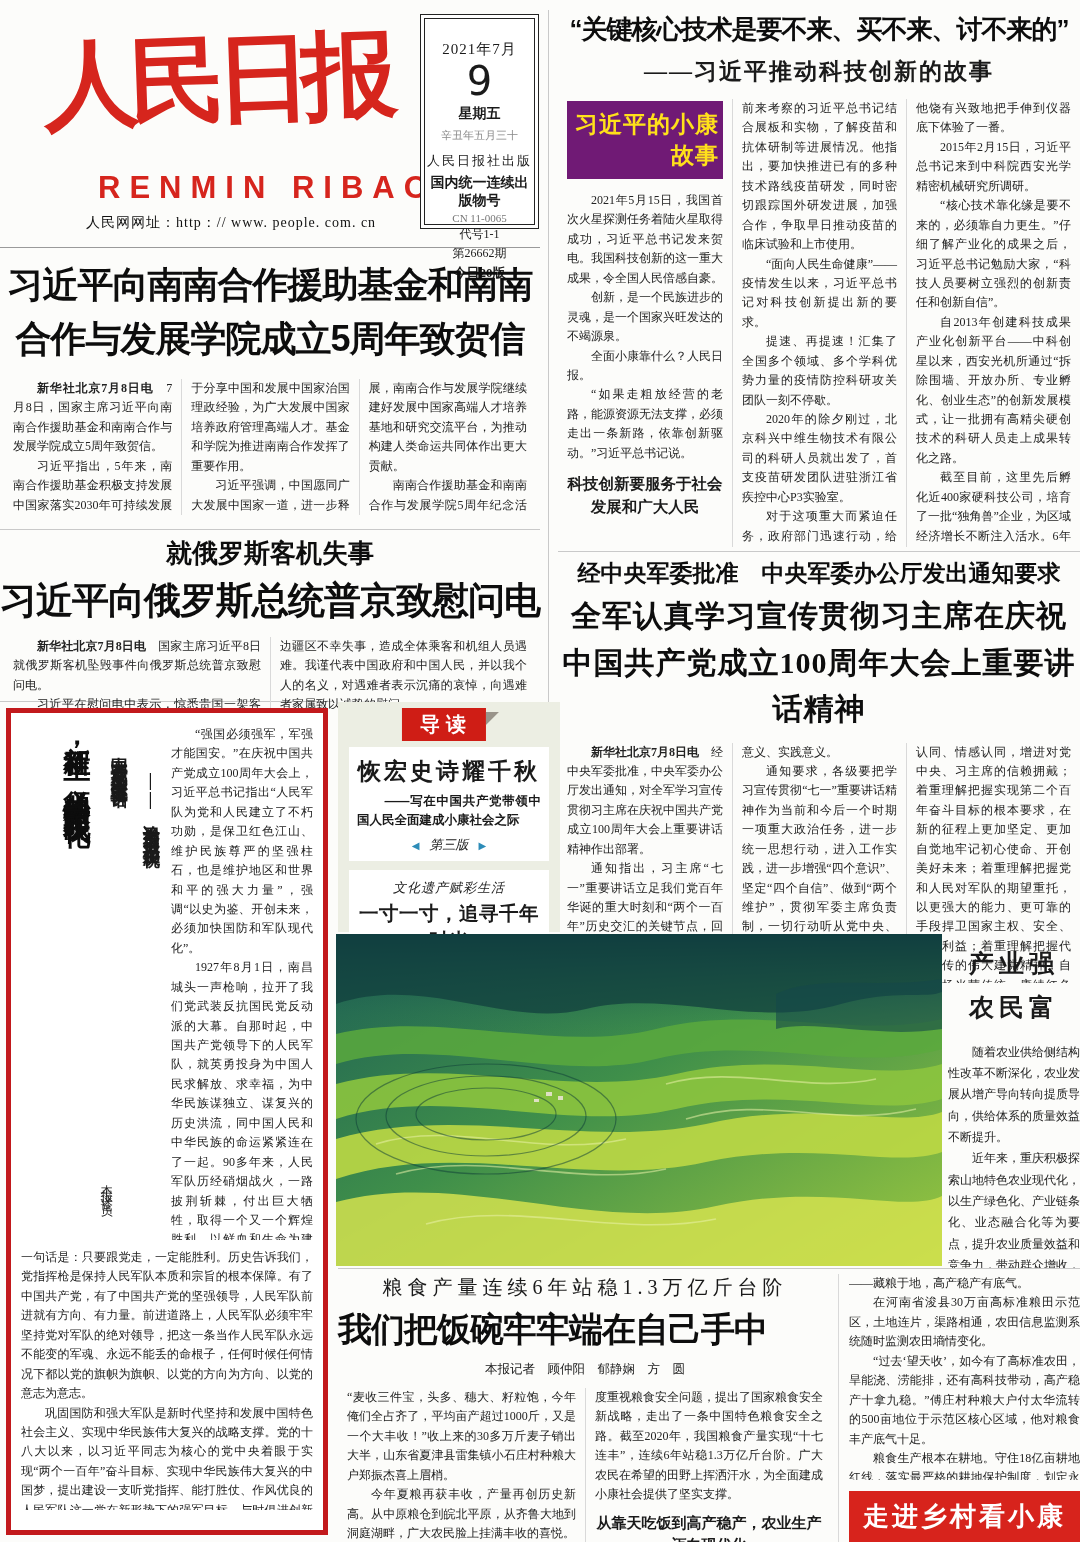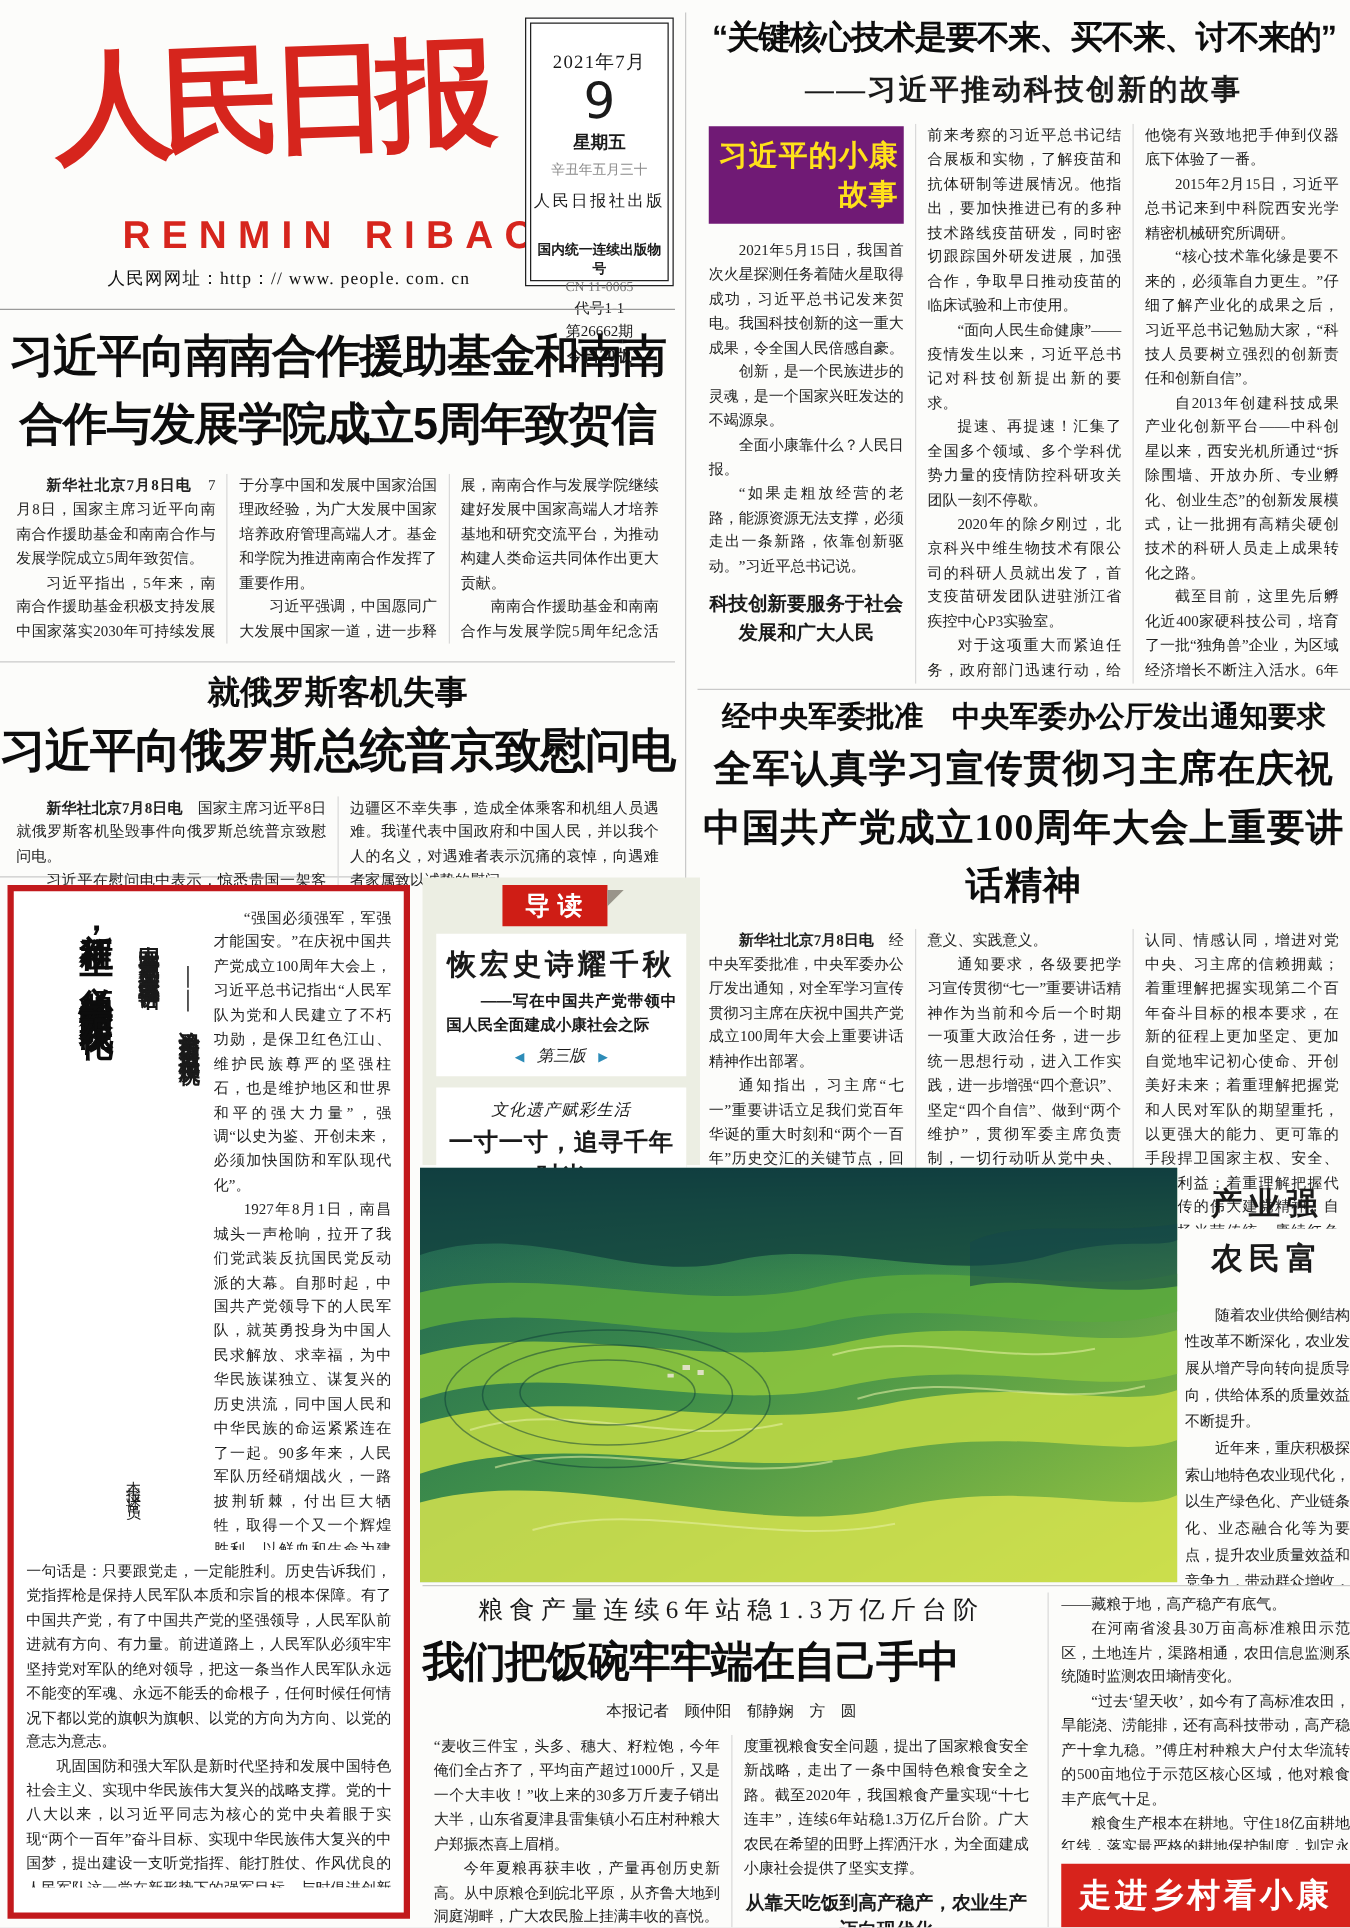--- a/index.html
+++ b/index.html
@@ -16,21 +16,21 @@
           letter-spacing:9px; color:#d6251d; font-family:"Liberation Sans",sans-serif; }
   .website { position:absolute; left:86px; top:214px; font-size:14px; letter-spacing:1px; color:#111; }
   .datebox { position:absolute; left:420px; top:14px; width:119px; height:215px;
           border:1px solid #222; padding:3px; background:#fff; }
   .datebox-inner { border:1px solid #222; width:100%; height:100%; text-align:center; padding-top:9px; }
   .db-ym { font-size:15px; letter-spacing:1px;margin-top:12px; }
   .db-day { font-size:40px; line-height:1.1; font-family:"DejaVu Sans",sans-serif; }
   .db-week { font-size:14px; font-weight:bold; margin-top:2px; }
   .db-lunar { font-size:11px; color:#8a8a8a; margin-top:5px; }
   .db-pub { font-size:13px; letter-spacing:2px; margin-top:9px; }
-  .db-issn-l { font-size:11px; font-weight:bold; margin-top:22px; font-family:"Liberation Sans",sans-serif; }
+  .db-issn-l { font-size:14px; font-weight:bold; margin-top:4px; font-family:"Liberation Sans",sans-serif; }
   .db-issn { font-size:11px; color:#777; margin-top:2px; }
   .db-code { font-size:12px; margin-top:2px; }
   .db-issue { font-size:12px; margin-top:2px; }
   .db-pages { font-size:13px; font-weight:bold; margin-top:2px; }
 
   
   .vline1 { position:absolute; left:548px; top:10px; width:1px; height:924px; background:#c9c9c9; }
   .hline1 { position:absolute; left:0; top:247px; width:540px; height:1px; background:#9a9a9a; }
   .hline2 { position:absolute; left:0; top:529px; width:540px; height:1px; background:#c9c9c9; }
   .hline3 { position:absolute; left:558px; top:551px; width:522px; height:1px; background:#c9c9c9; }

